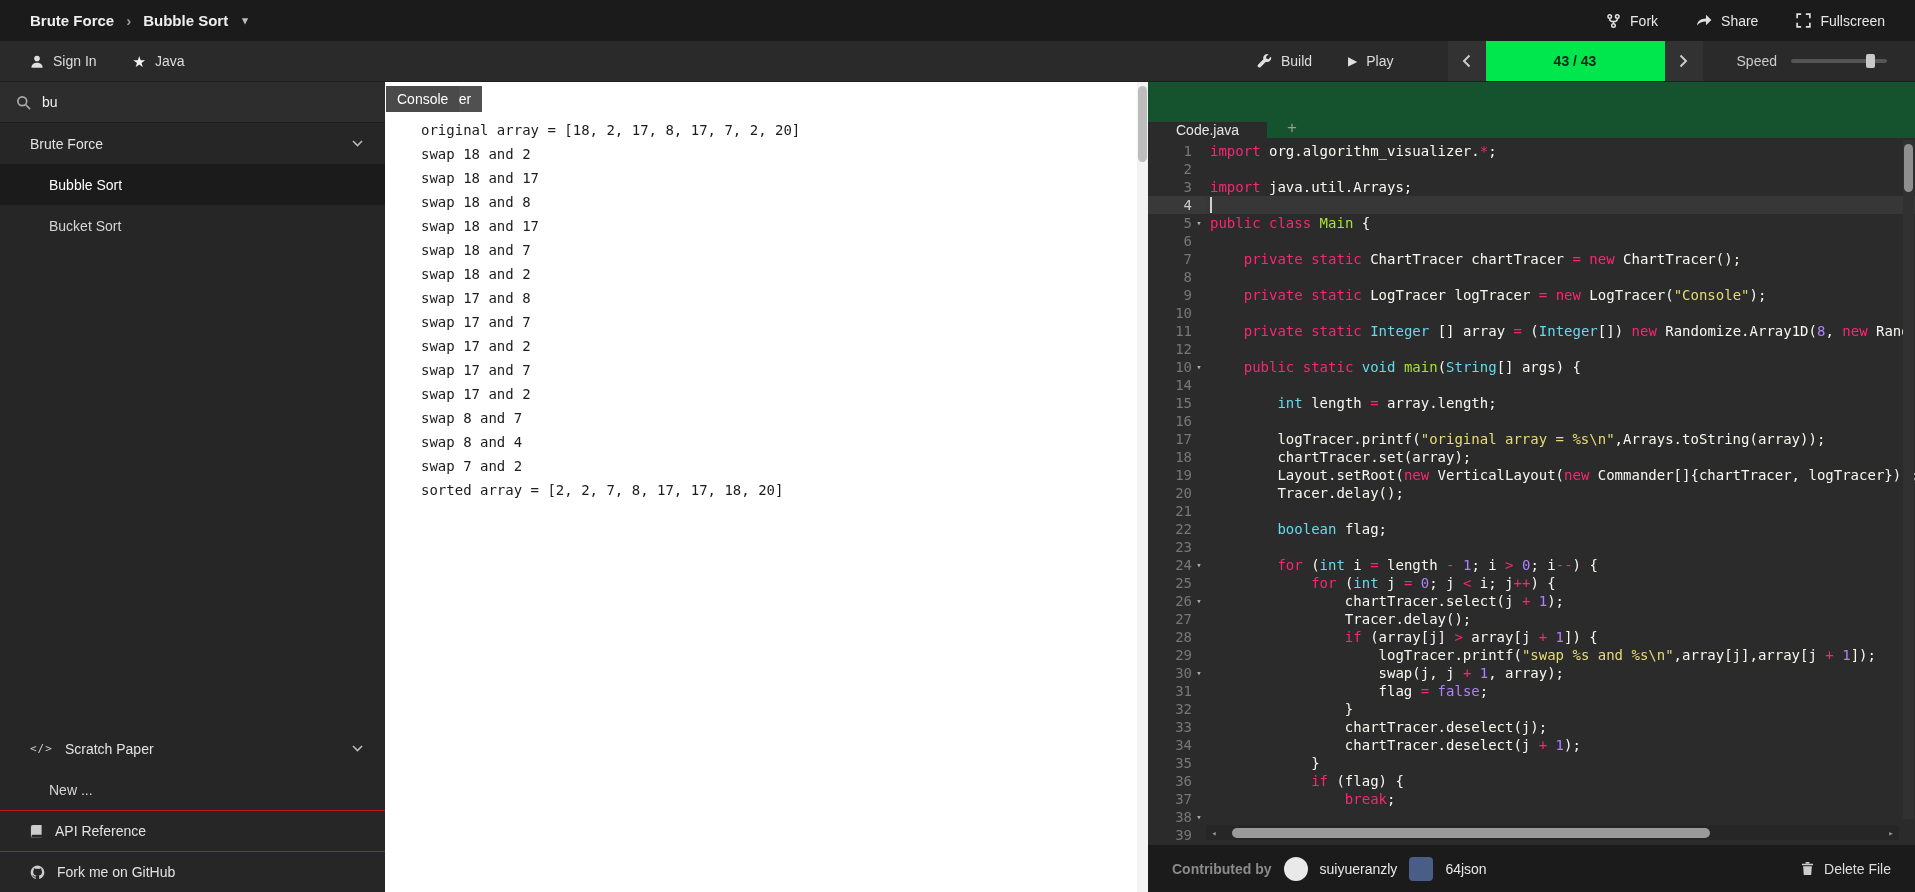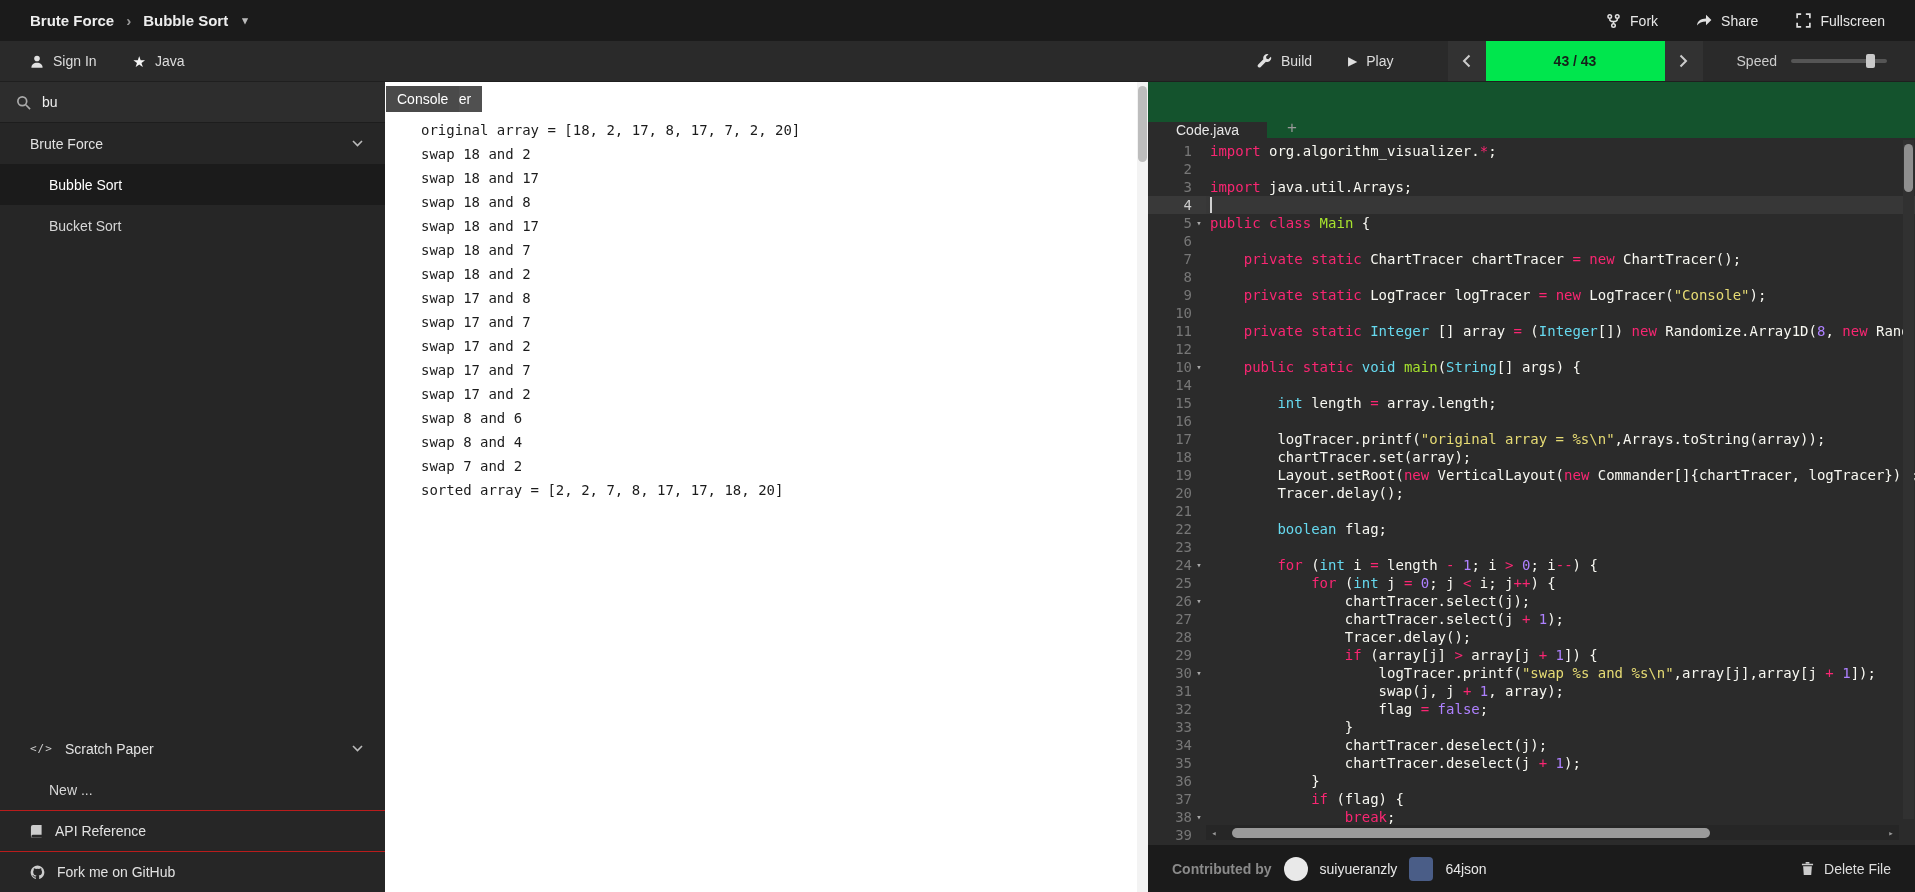--- a/index.html
+++ b/index.html
@@ -313,21 +313,21 @@
           <div class="console-line">swap 18 and 17</div>
           <div class="console-line">swap 18 and 8</div>
           <div class="console-line">swap 18 and 17</div>
           <div class="console-line">swap 18 and 7</div>
           <div class="console-line">swap 18 and 2</div>
           <div class="console-line">swap 17 and 8</div>
           <div class="console-line">swap 17 and 7</div>
           <div class="console-line">swap 17 and 2</div>
           <div class="console-line">swap 17 and 7</div>
           <div class="console-line">swap 17 and 2</div>
-          <div class="console-line">swap 8 and 6</div>
+          <div class="console-line">swap 8 and 7</div>
           <div class="console-line">swap 8 and 4</div>
           <div class="console-line">swap 7 and 2</div>
           <div class="console-line">sorted array = [2, 2, 7, 8, 17, 17, 18, 20]</div>
         </div>
       <div class="console-scrollbar">
         <div class="console-thumb"></div>
       </div>
     </div>
   </section>
 
@@ -522,21 +522,20 @@
           <div class="code-row"></div>
           <div class="code-row">        logTracer.printf(<span class="tok-s">"original array = %s\n"</span>,Arrays.toString(array));</div>
           <div class="code-row">        chartTracer.set(array);</div>
           <div class="code-row">        Layout.setRoot(<span class="tok-k">new</span> VerticalLayout(<span class="tok-k">new</span> Commander[]{chartTracer, logTracer}));</div>
           <div class="code-row">        Tracer.delay();</div>
           <div class="code-row"></div>
           <div class="code-row">        <span class="tok-t">boolean</span> flag;</div>
           <div class="code-row"></div>
           <div class="code-row">        <span class="tok-k">for</span> (<span class="tok-t">int</span> i <span class="tok-o">=</span> length <span class="tok-o">-</span> <span class="tok-n">1</span>; i <span class="tok-o">&gt;</span> <span class="tok-n">0</span>; i<span class="tok-o">--</span>) {</div>
           <div class="code-row">            <span class="tok-k">for</span> (<span class="tok-t">int</span> j <span class="tok-o">=</span> <span class="tok-n">0</span>; j <span class="tok-o">&lt;</span> i; j<span class="tok-o">++</span>) {</div>
-          <div class="code-row">                chartTracer.select(j);</div>
           <div class="code-row">                chartTracer.select(j <span class="tok-o">+</span> <span class="tok-n">1</span>);</div>
           <div class="code-row">                Tracer.delay();</div>
           <div class="code-row">                <span class="tok-k">if</span> (array[j] <span class="tok-o">&gt;</span> array[j <span class="tok-o">+</span> <span class="tok-n">1</span>]) {</div>
           <div class="code-row">                    logTracer.printf(<span class="tok-s">"swap %s and %s\n"</span>,array[j],array[j <span class="tok-o">+</span> <span class="tok-n">1</span>]);</div>
           <div class="code-row">                    swap(j, j <span class="tok-o">+</span> <span class="tok-n">1</span>, array);</div>
           <div class="code-row">                    flag <span class="tok-o">=</span> <span class="tok-n">false</span>;</div>
           <div class="code-row">                }</div>
           <div class="code-row">                chartTracer.deselect(j);</div>
           <div class="code-row">                chartTracer.deselect(j <span class="tok-o">+</span> <span class="tok-n">1</span>);</div>
           <div class="code-row">            }</div>

